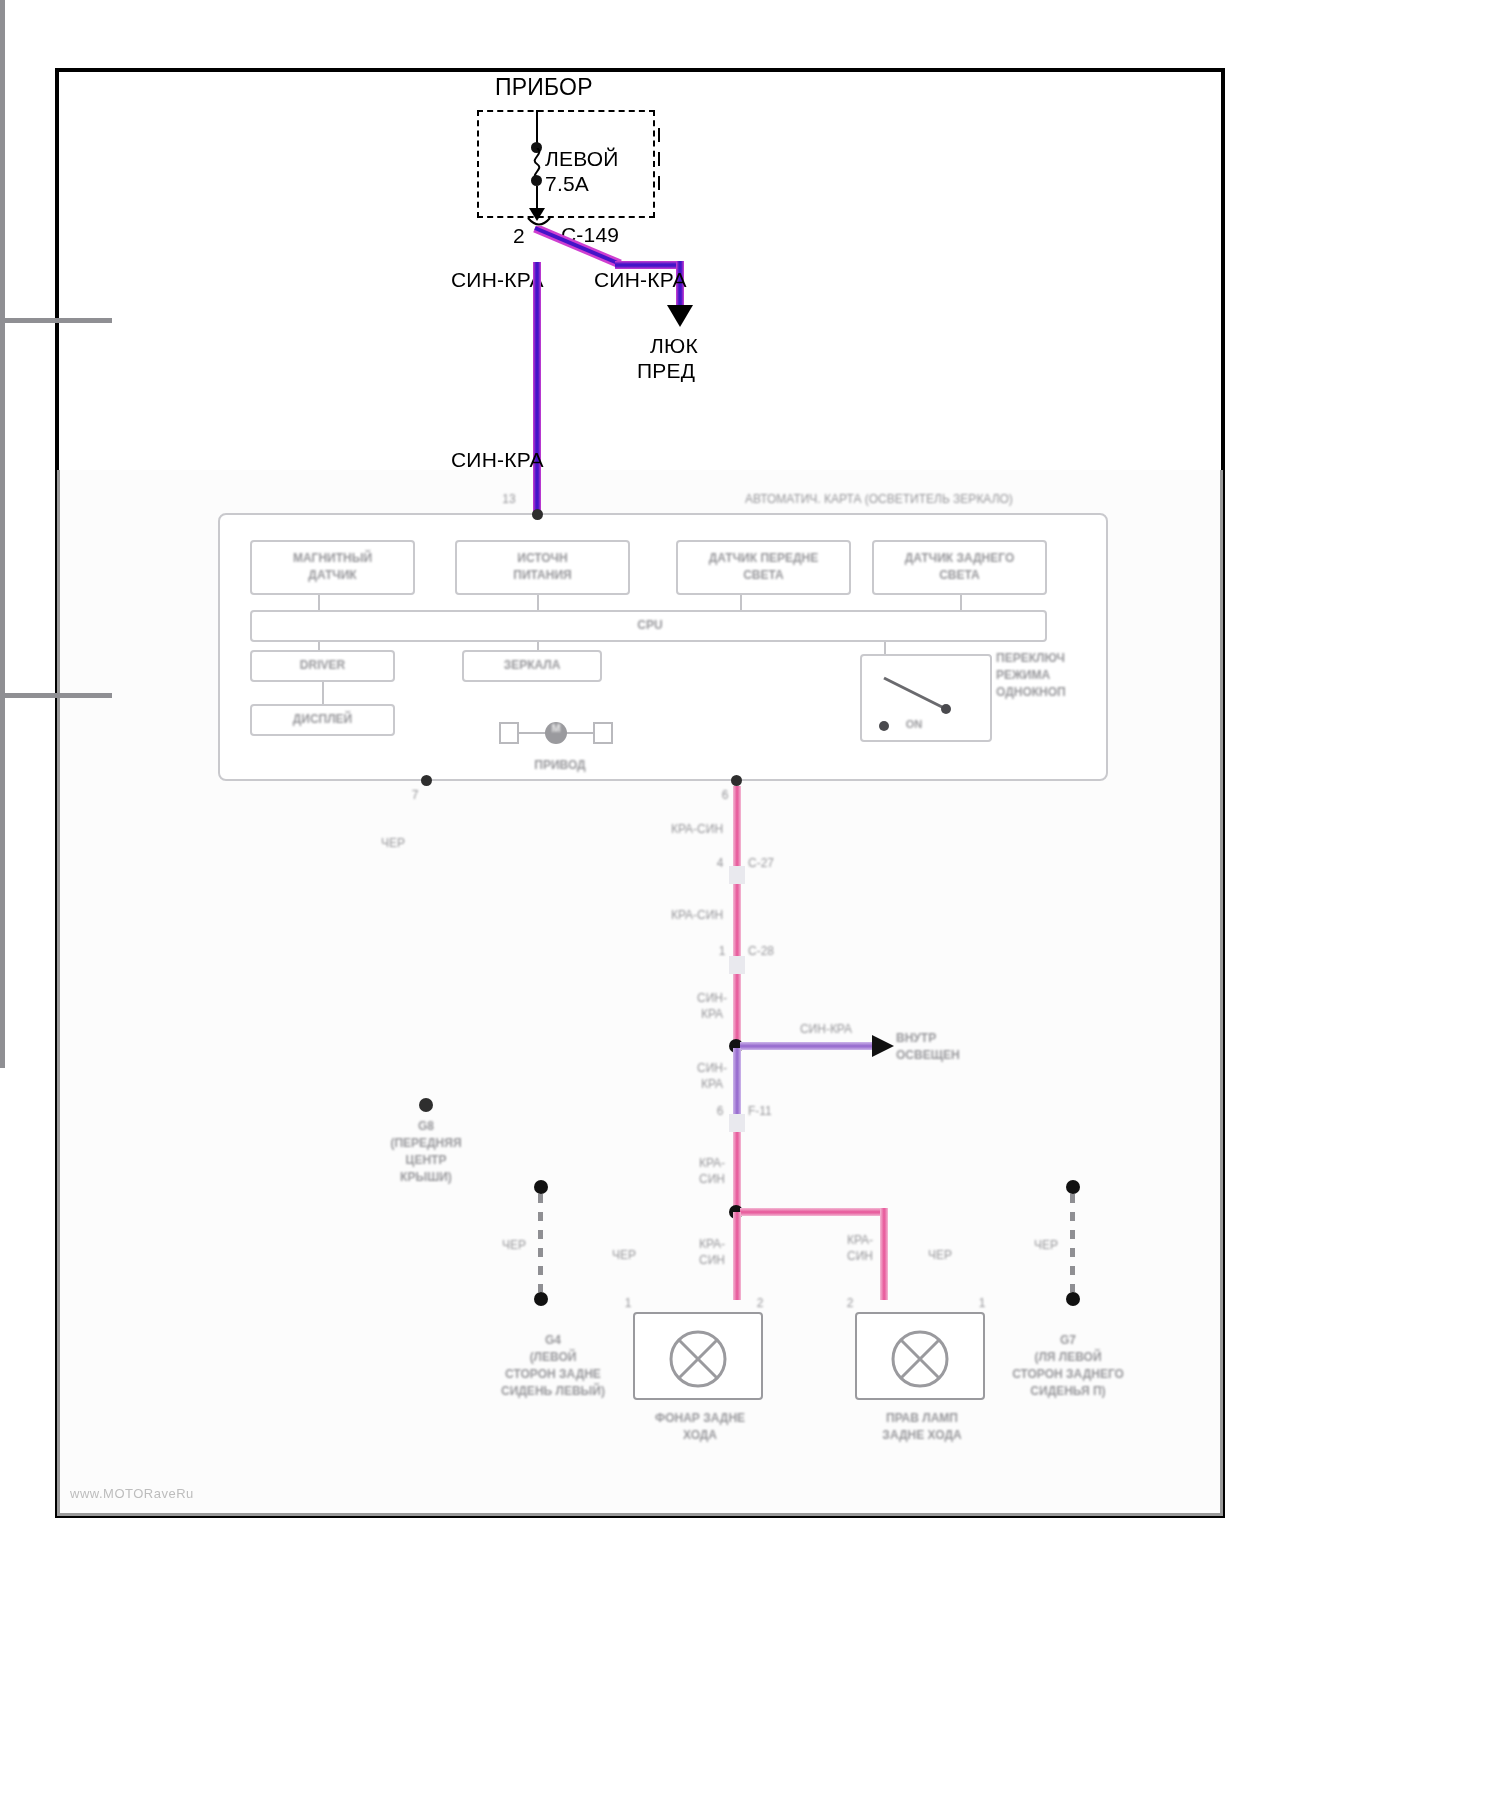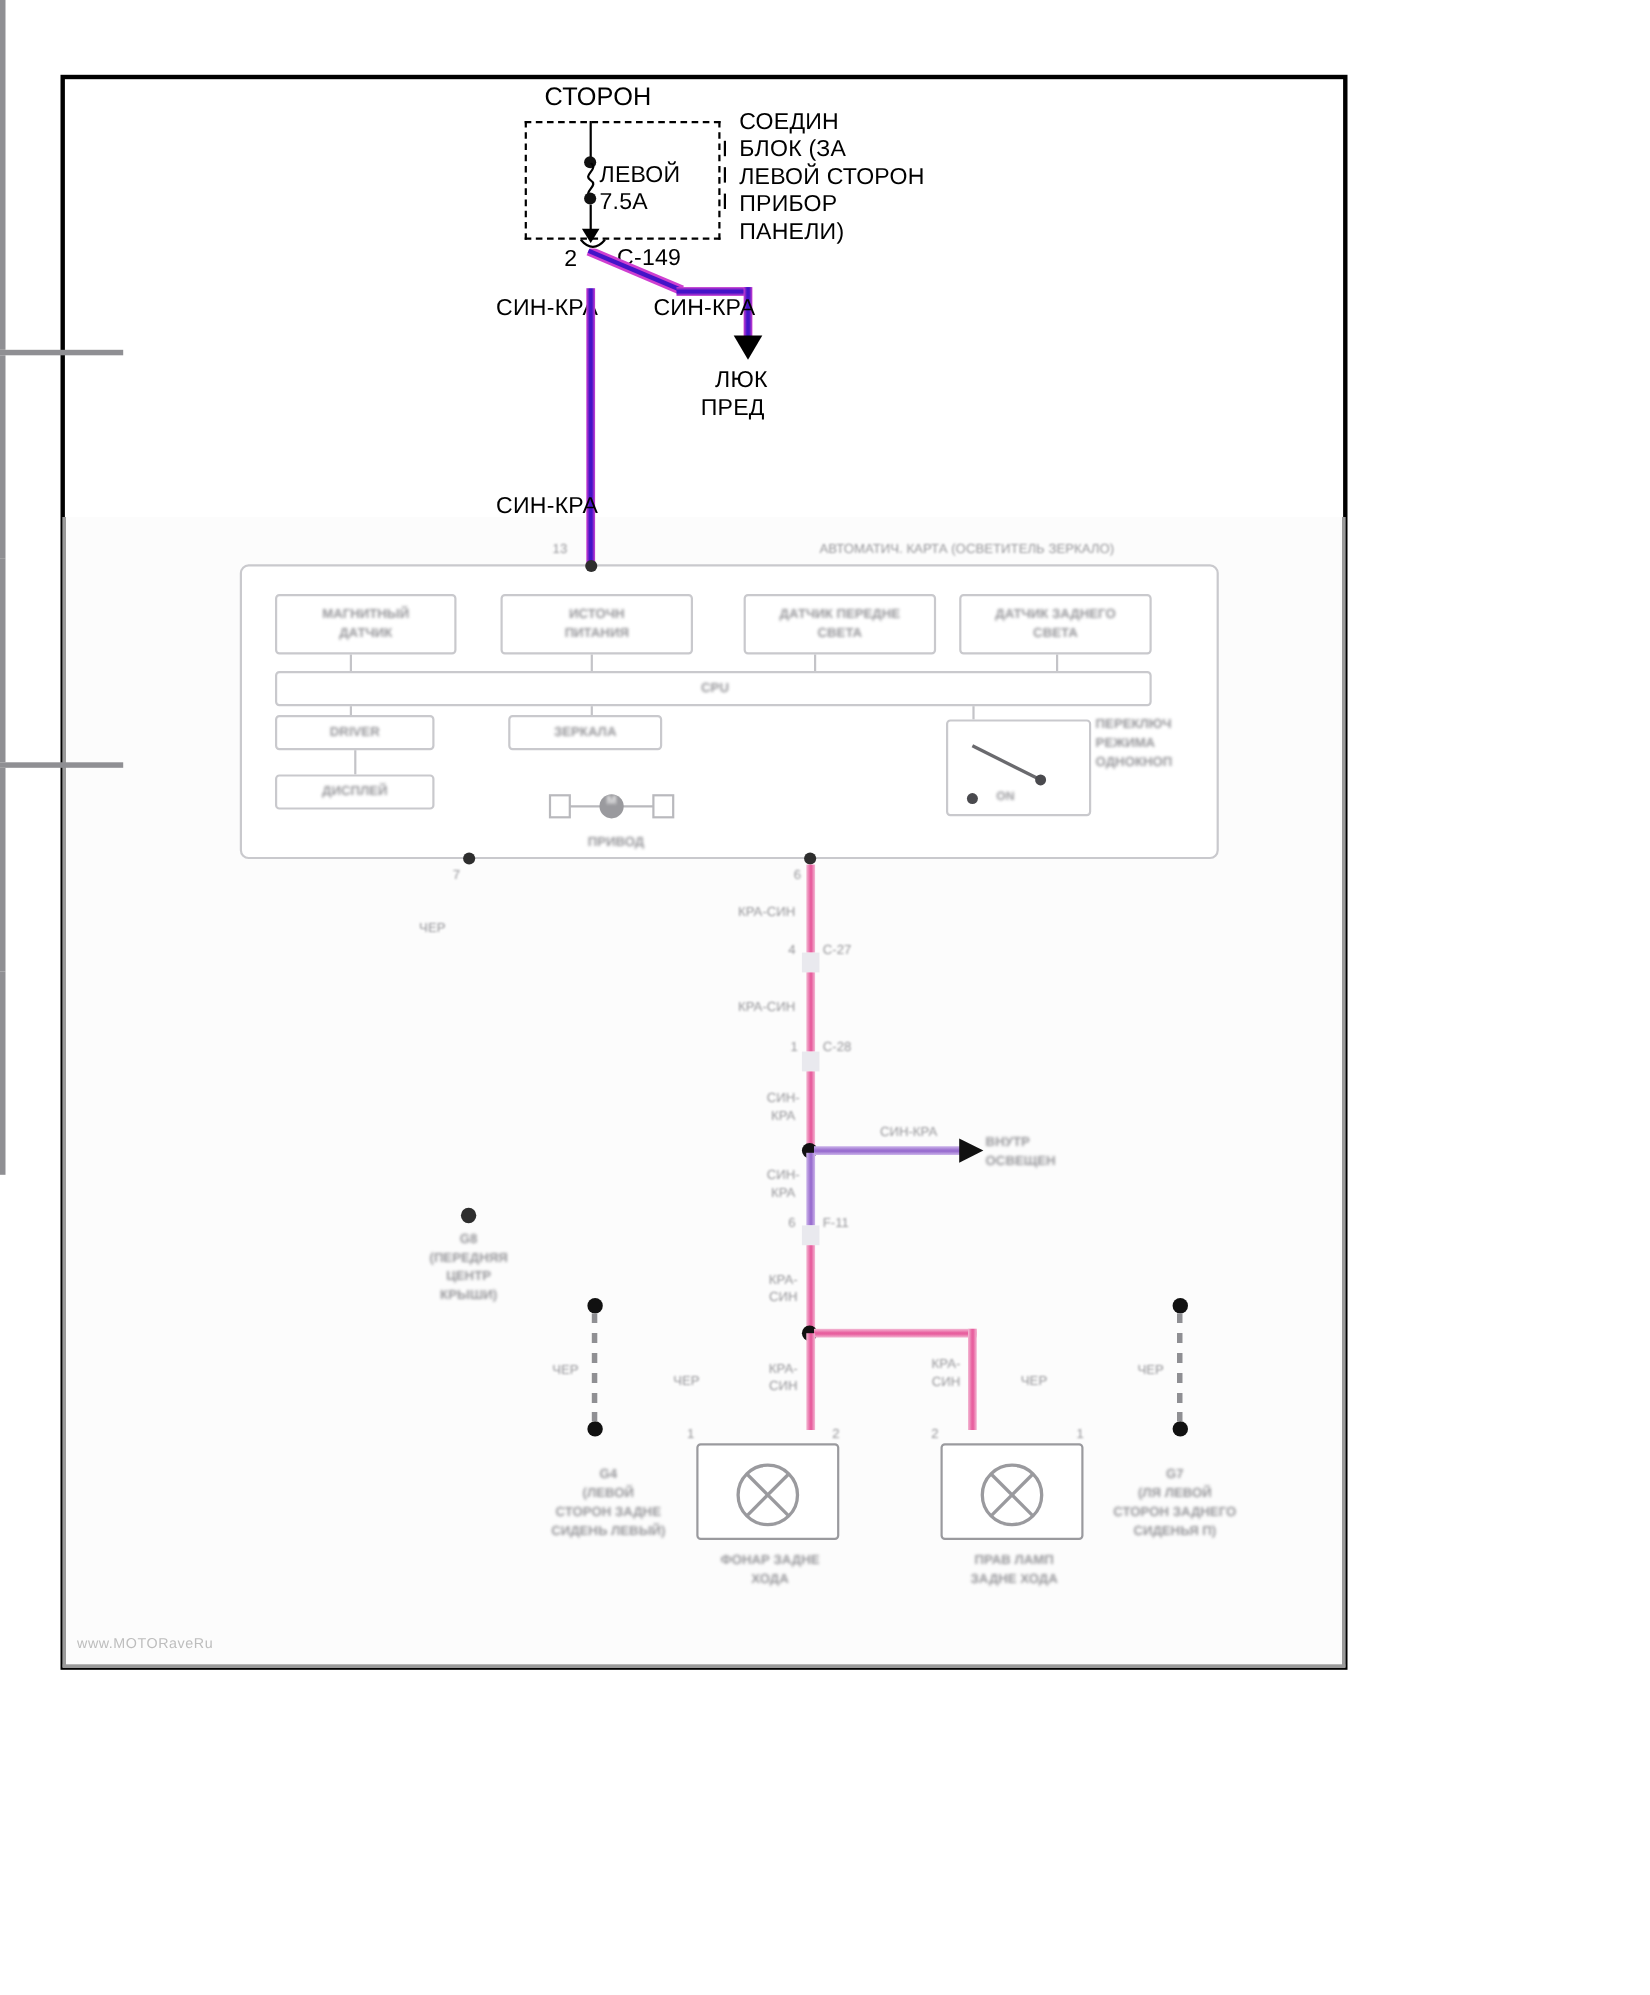--- a/index.html
+++ b/index.html
@@ -45,21 +45,21 @@
              letter-spacing:.5px;filter:blur(.6px);}
 </style>
 </head>
 <body>
 
 <div id="page">
 
   <div class="frame-outer"></div>
   <div class="lower-panel"></div>
 
-  <div class="txt sharp" style="left:495px;top:75px;font-size:23px;">СТОРОН</div>
+  <div class="txt sharp" style="left:495px;top:75px;font-size:23px;">ПРИБОР</div>
 
   <div class="dashbox" style="left:477px;top:110px;width:178px;height:108px;"></div>
 
   <div class="wire" style="left:536px;top:110px;width:2px;height:38px;background:#000;"></div>
   <div class="dot" style="left:531px;top:142px;width:11px;height:11px;"></div>
 
   <svg style="position:absolute;left:526px;top:148px;" width="24" height="32">
     <path d="M11 0 C 19 6, 3 11, 11 16 C 19 21, 3 26, 11 32" stroke="#000" stroke-width="2" fill="none"></path>
   </svg>
   <div class="dot" style="left:531px;top:175px;width:11px;height:11px;"></div>
@@ -70,27 +70,20 @@
 
   <div class="txt sharp" style="left:545px;top:146px;">ЛЕВОЙ</div>
   <div class="txt sharp" style="left:545px;top:171px;">7.5A</div>
 
   <svg style="position:absolute;left:524px;top:216px;" width="30" height="16">
     <path d="M4 2 Q15 15, 26 2" stroke="#000" stroke-width="2" fill="none"></path>
   </svg>
   <div class="txt sharp" style="left:513px;top:223px;">2</div>
   <div class="txt sharp" style="left:561px;top:222px;">C-149</div>
 
-  <div style="position:absolute;left:672px;top:98px;">
-    <div class="txt sharp" style="position:relative;left:0;top:0;">СОЕДИН</div>
-    <div class="txt sharp" style="position:relative;left:0;top:0;">БЛОК (ЗА</div>
-    <div class="txt sharp" style="position:relative;left:0;top:0;">ЛЕВОЙ СТОРОН</div>
-    <div class="txt sharp" style="position:relative;left:0;top:0;">ПРИБОР</div>
-    <div class="txt sharp" style="position:relative;left:0;top:0;">ПАНЕЛИ)</div>
-  </div>
 
   <div style="position:absolute;left:658px;top:128px;width:2px;height:14px;background:#000;"></div>
   <div style="position:absolute;left:658px;top:152px;width:2px;height:14px;background:#000;"></div>
   <div style="position:absolute;left:658px;top:176px;width:2px;height:14px;background:#000;"></div>
 
   <svg style="position:absolute;left:530px;top:226px;" width="150" height="46">
     <line x1="5" y1="2" x2="90" y2="38" stroke="#cf3fd0" stroke-width="9"></line>
     <line x1="5" y1="2" x2="90" y2="38" stroke="#4414c8" stroke-width="4"></line>
   </svg>
 

